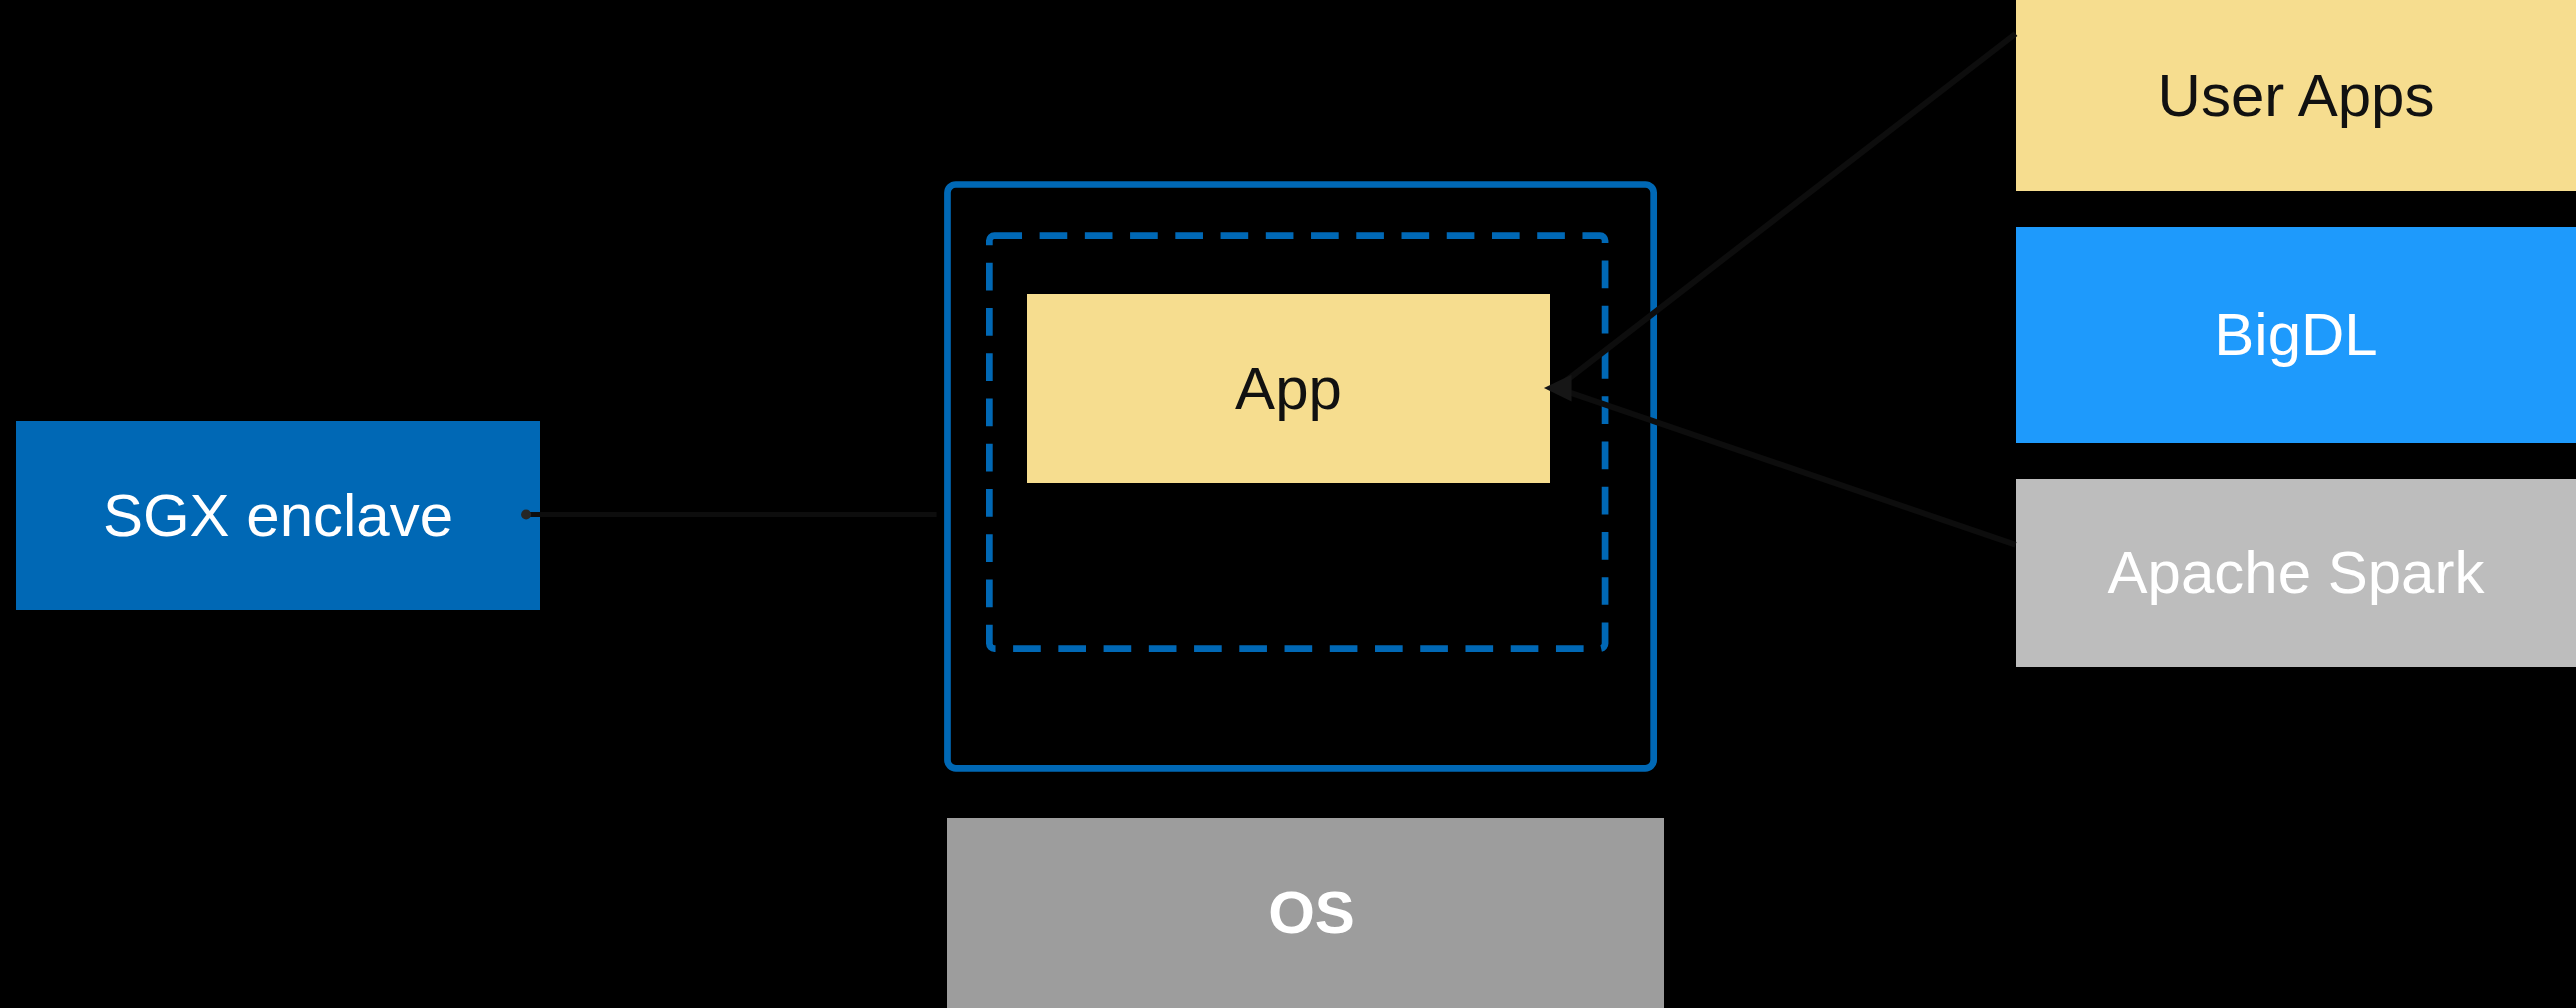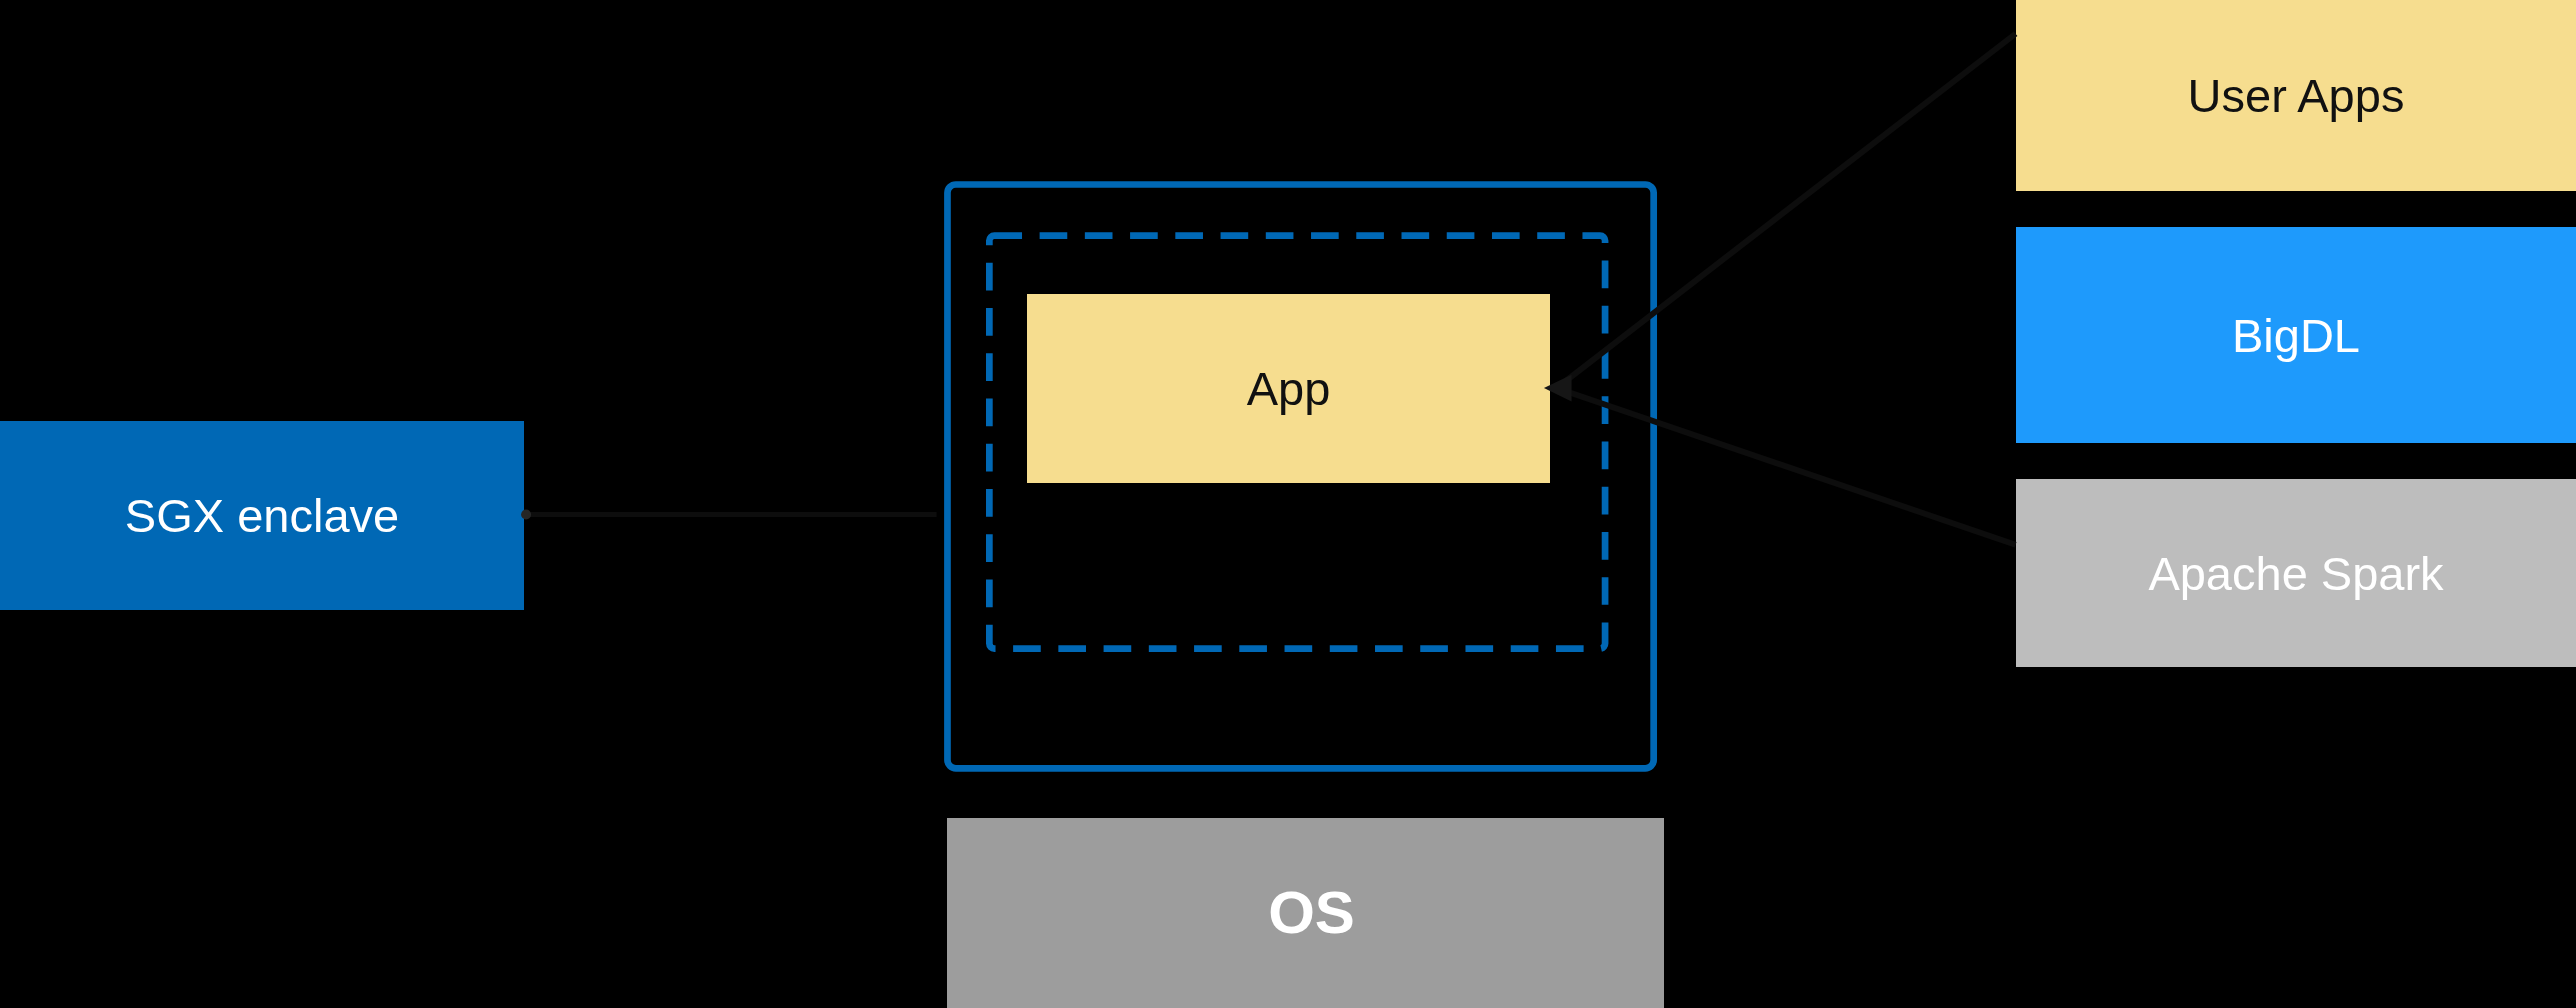--- a/index.html
+++ b/index.html
@@ -13,28 +13,28 @@
     height: 1009px;
     background: var(--background, #000000);
     overflow: hidden;
     font-family: "Liberation Sans", sans-serif;
   }
   .box {
     position: absolute;
     display: flex;
     align-items: center;
     justify-content: center;
-    font-size: 47px;
+    font-size: 60px;
     line-height: 1;
     white-space: nowrap;
   }
   .dark-text  { color: var(--label-dark,  #111111); }
   .light-text { color: var(--label-light, #ffffff); }
 
-  .sgx-box    { left: 0px;    top: 421px; width: 524px; height: 189px; background: var(--intel-blue, #0068b5); }
+  .sgx-box    { left: 16px;    top: 421px; width: 524px; height: 189px; background: var(--intel-blue, #0068b5); }
   .app-box    { left: 1027px; top: 294px; width: 523px; height: 189px; background: var(--app-yellow, #f6dd8f); align-items: center; }
   .libos-box  { left: 1037px; top: 546px; width: 524px; height: 188px; background: var(--intel-blue, #0068b5); }
   .os-box     { left: 947px; top: 818px; width: 705px; height: 190px; background: var(--os-gray, #9d9d9d);
                 font-weight: bold; font-size: 60px; padding-left: 12px; }
   .userapps-box { left: 2016px; top: 0px;   width: 560px; height: 191px; background: var(--app-yellow, #f6dd8f); }
   .bigdl-box    { left: 2016px; top: 227px; width: 560px; height: 216px; background: var(--bigdl-blue, #1e9afc); }
   .spark-box    { left: 2016px; top: 479px; width: 560px; height: 188px; background: var(--spark-gray, #bdbdbd); align-items: center; }
 
   svg.overlay {
     position: absolute;

